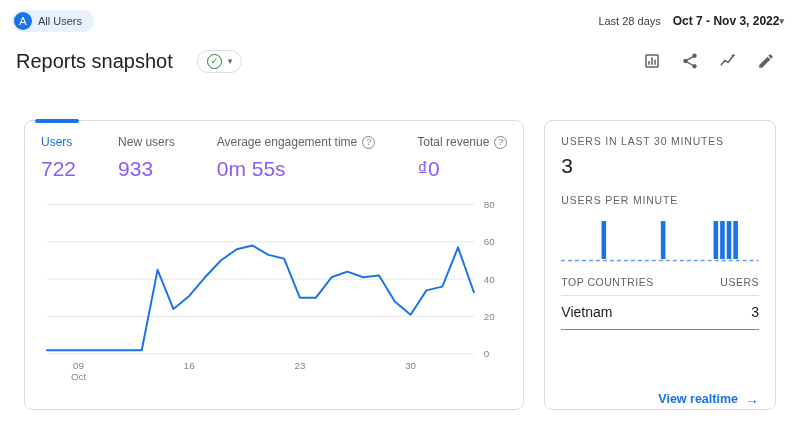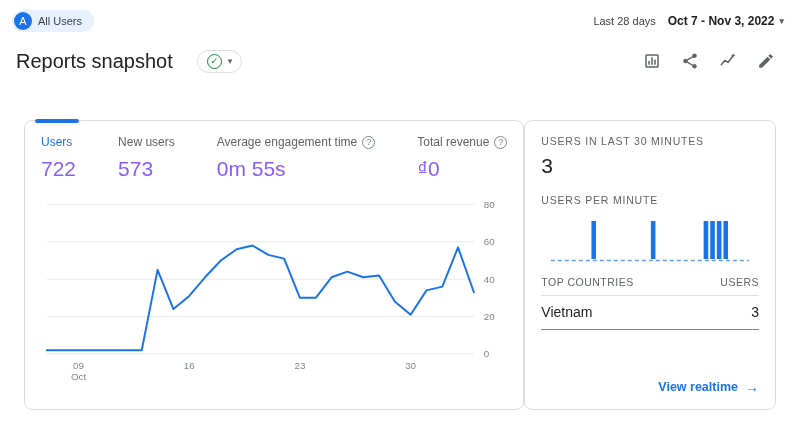--- a/index.html
+++ b/index.html
@@ -9,41 +9,41 @@
   
   .topbar { height:34px; display:flex; align-items:center; gap:12px; padding:8px 16px 0 12px; }
   .chip { display:inline-flex; align-items:center; gap:6px; font-size:11px; border-radius:14px; cursor:pointer; }
   .chip-blue { background:#e8f0fe; color:#3c4043; padding:2px 12px 2px 2px; height:22px; }
   .avatar { width:18px; height:18px; border-radius:50%; background:#1a73e8; color:#fff; font-size:11px;
             display:flex; align-items:center; justify-content:center; flex:0 0 18px; }
   .chip-dashed { border:1px dashed #9aa0a6; background:#fff; color:#5f6368; padding:3px 12px; height:22px; }
   .chip-dashed .plus { font-size:13px; color:#5f6368; }
   .spacer { flex:1; }
   .range-type { font-size:11px; color:#3c4043; }
-  .range-picker { display:flex; align-items:center; gap:5px; background:none; border:none; cursor:pointer;
+  .range-picker { display:flex; align-items:center; background:none; border:none; cursor:pointer;
                   font-family:inherit; font-size:12px; font-weight:bold; color:#202124; }
   .caret { font-size:9px; color:#5f6368; }
 
   
   .header { height:48px; display:flex; align-items:center; gap:24px; padding:6px 20px 0 16px; }
   .page-title { font-size:20px; font-weight:normal; color:#202124; }
   .status-pill { display:flex; align-items:center; gap:6px; border:1px solid #dadce0; border-radius:15px;
                  padding:3px 9px; background:#fff; cursor:pointer; }
   .check-circle { width:15px; height:15px; border:1.5px solid #188038; border-radius:50%; color:#188038;
                   font-size:9px; display:flex; align-items:center; justify-content:center; }
   .header-actions { display:flex; align-items:center; gap:10px; }
   .icon-btn { width:28px; height:28px; border:none; background:none; display:flex; align-items:center;
               justify-content:center; cursor:pointer; border-radius:50%; }
   .icon-btn svg { width:18px; height:18px; }
 
   
-  .content { display:flex; gap:0; padding:0 24px; margin-top:38px; }
+  .content { display:flex; gap:20px; padding:0 24px; margin-top:38px; }
   .card { border:1px solid #dadce0; border-radius:8px; background:#fff; height:290px; position:relative; }
   .card-main { flex:1; padding:14px 16px 10px; }
-  .card-realtime { width:270px; padding:14px 16px 14px; display:flex; flex-direction:column; }
+  .card-realtime { width:270px; padding:14px 16px 2px; display:flex; flex-direction:column; }
 
   .tab-indicator { position:absolute; top:-2px; left:10px; width:44px; height:4px; background:#1a73e8; border-radius:3px; }
 
   .metrics-row { display:flex; gap:42px; align-items:flex-start; }
   .metric { cursor:pointer; }
   .metric-label { font-size:12px; color:#5f6368; display:flex; align-items:center; gap:5px; white-space:nowrap; }
   .metric.selected .metric-label { color:#1a73e8; }
   .metric-value { font-size:21px; color:#8b5cf6; margin-top:8px; }
   .help-icon { width:13px; height:13px; border:1px solid #80868b; border-radius:50%; color:#80868b;
                font-size:9px; line-height:11px; text-align:center; display:inline-block; cursor:pointer; }
@@ -122,21 +122,21 @@
         <div class="metric selected">
           <div class="metric-label">
               <span>Users</span>
             </div>
           <div class="metric-value">722</div>
         </div>
         <div class="metric">
           <div class="metric-label">
               <span>New users</span>
             </div>
-          <div class="metric-value">573</div>
+          <div class="metric-value">933</div>
         </div>
         <div class="metric">
           <div class="metric-label">
             <span>Average engagement time</span>
             <span class="help-icon">?</span>
           </div>
           <div class="metric-value">0m 55s</div>
         </div>
         <div class="metric">
           <div class="metric-label">

